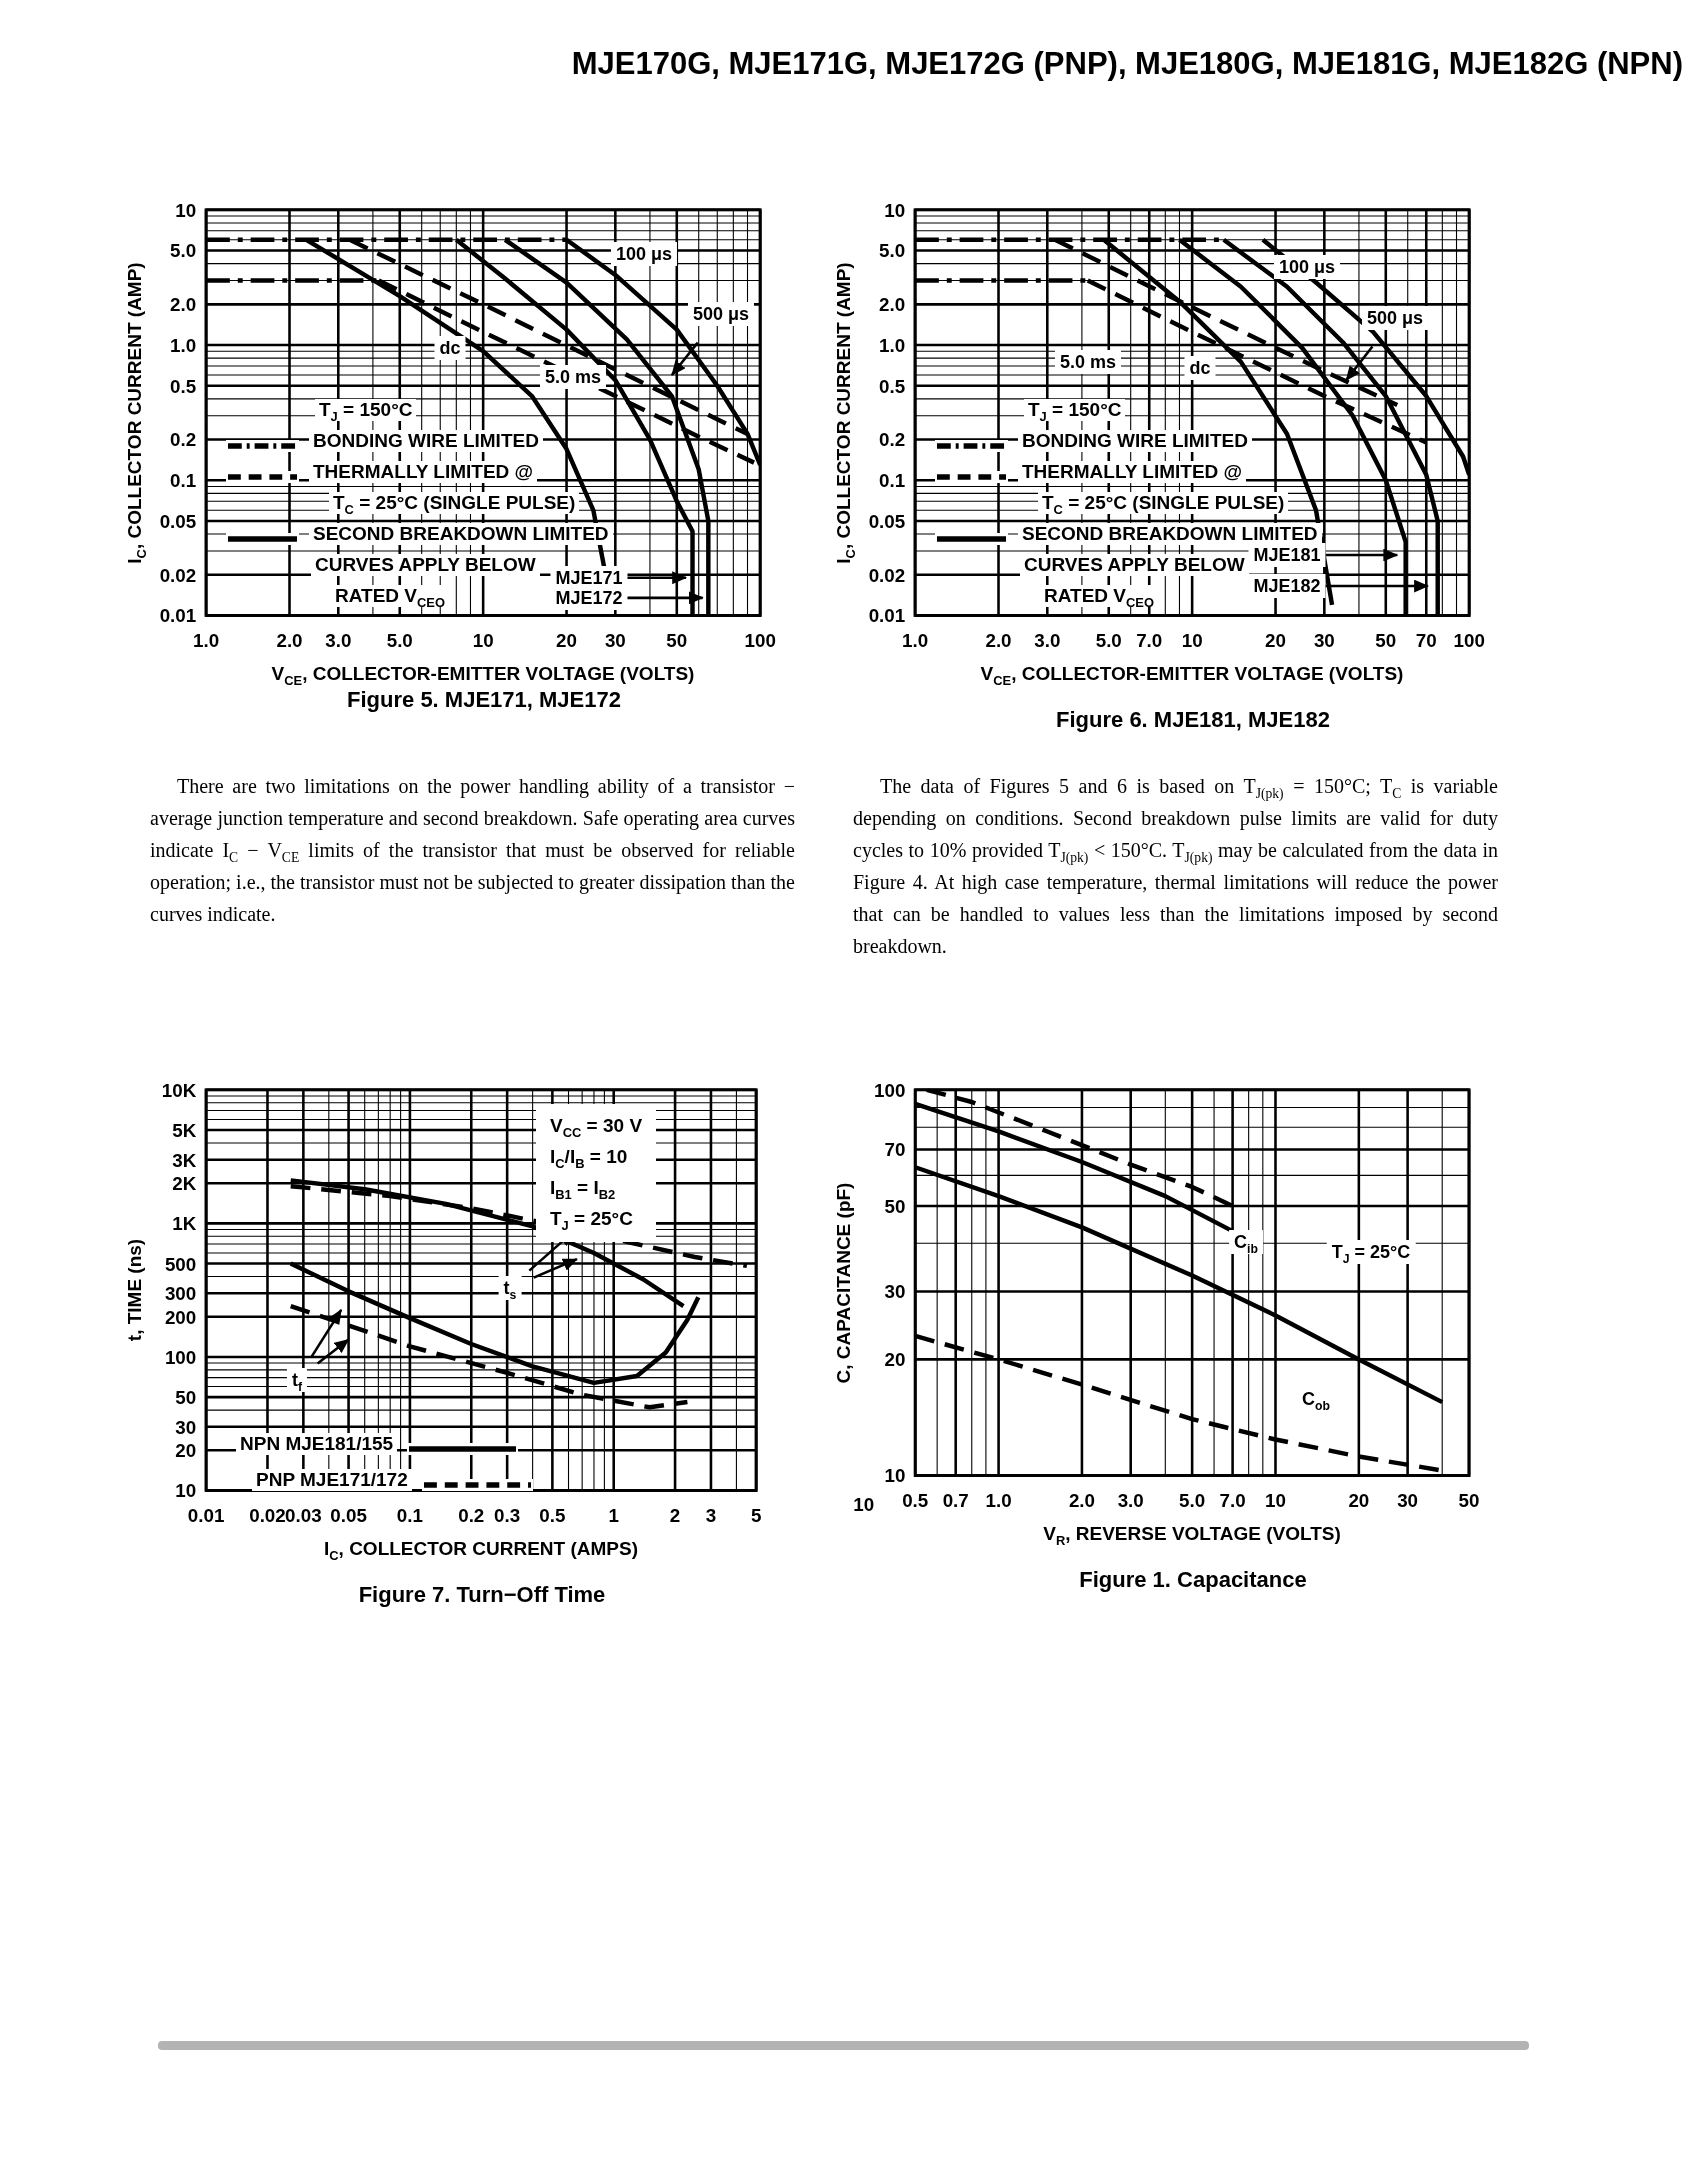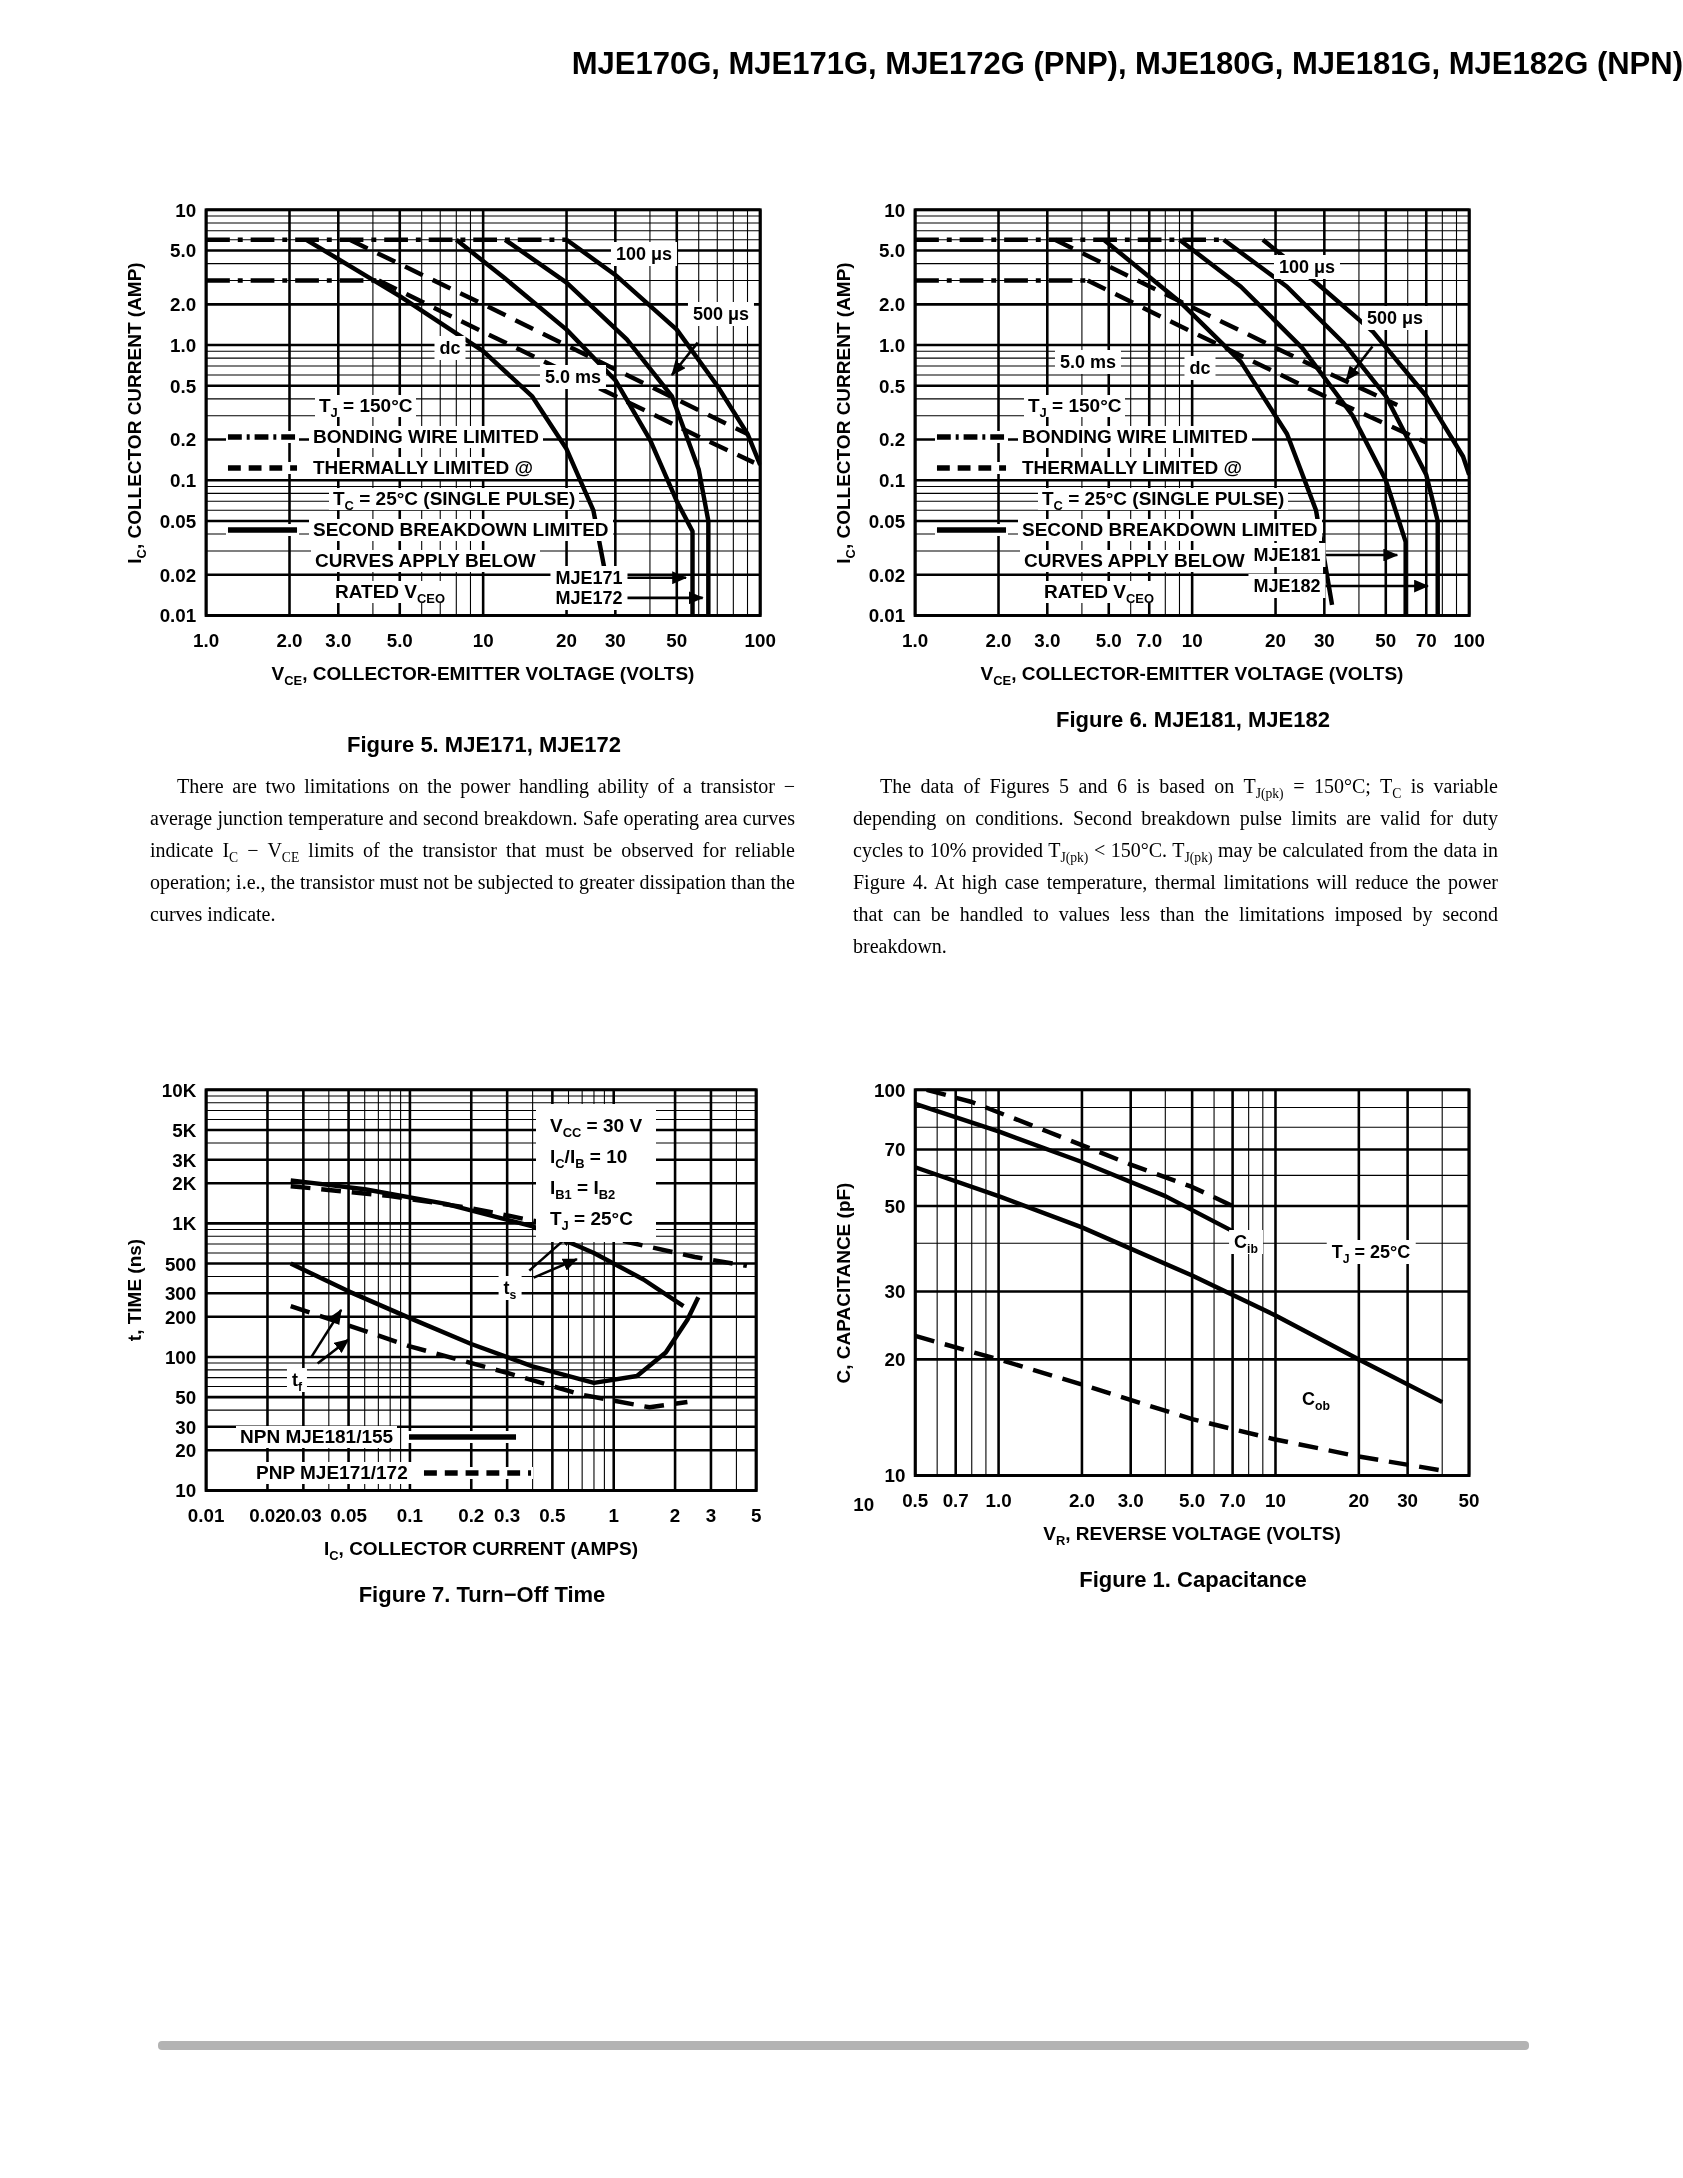--- a/index.html
+++ b/index.html
@@ -14,21 +14,21 @@
   .chart-host svg text{font:bold 19px "Liberation Sans",sans-serif;fill:#000;}
   .xtitle{position:absolute;text-align:center;font-size:19px;font-weight:bold;white-space:nowrap;}
   .ytitle{position:absolute;font-size:19px;font-weight:bold;white-space:nowrap;}
   .caption{position:absolute;text-align:center;font-size:22px;font-weight:bold;}
   .para{position:absolute;width:645px;font-family:"Liberation Serif",serif;
         font-size:20px;line-height:1.6;text-align:justify;text-indent:27px;}
   sub{font-size:68%;line-height:0;}
   .plot-label{position:absolute;transform:translate(-50%,-50%);background:#fff;
         padding:0 5px;font:bold 18px "Liberation Sans",sans-serif;white-space:nowrap;line-height:24px;}
   .legend{position:absolute;}
-  .legend-row{display:flex;align-items:center;}
+  .legend-row{display:flex;align-items:flex-end;}
   .legend-text{background:#fff;padding:0 4px;font:bold 19px "Liberation Sans",sans-serif;white-space:nowrap;}
   .legend-swatch{background:#fff;display:inline-block;line-height:0;}
   .note-box{position:absolute;background:#fff;padding:6px 14px 8px 14px;
         font:bold 19px "Liberation Sans",sans-serif;line-height:31px;white-space:nowrap;}
   .divider{position:absolute;height:9px;border-radius:4px;}
 </style>
 </head>
 <body>
 
 <div class="page">
@@ -153,21 +153,21 @@
             <span style="display: inline-block; width: 73px;"></span>
             <span class="legend-text" style="margin-left: 12px;">CURVES APPLY BELOW</span>
           </div>
           <div class="legend-row" style="height: 31px;">
             <span style="display: inline-block; width: 73px;"></span>
             <span class="legend-text" style="margin-left: 32px;">RATED V<sub>CEO</sub></span>
           </div>
         </div></div>
     <div class="ytitle" style="left: 16px; top: 219px; transform: translate(-50%, -50%) rotate(-90deg);">I<sub>C</sub>, COLLECTOR CURRENT (AMP)</div>
     <div class="xtitle" style="left: 87px; width: 554px; top: 469px;">V<sub>CE</sub>, COLLECTOR-EMITTER VOLTAGE (VOLTS)</div>
-    <div class="caption" style="left: 48px; width: 634px; top: 538px;">Figure 5. MJE171, MJE172</div>
+    <div class="caption" style="left: 48px; width: 634px; top: 493px;">Figure 5. MJE171, MJE172</div>
   </div>
 
   <div class="fig" style="left: 828px; top: 194px; width: 663px; height: 562px;">
     <div class="chart-host" id="host-fig6" style="width: 663px; height: 467px;"><svg width="663" height="467" viewBox="0 0 670 472">
           <line x1="88" y1="16" x2="88" y2="426" stroke="#000" stroke-width="2.6"></line>
           <line x1="172.28839878591475" y1="16" x2="172.28839878591475" y2="426" stroke="#000" stroke-width="2.6"></line>
           <line x1="221.59395132150547" y1="16" x2="221.59395132150547" y2="426" stroke="#000" stroke-width="2.6"></line>
           <line x1="256.5767975718295" y1="16" x2="256.5767975718295" y2="426" stroke="#000" stroke-width="1.1"></line>
           <line x1="283.71160121408525" y1="16" x2="283.71160121408525" y2="426" stroke="#000" stroke-width="2.6"></line>
           <line x1="305.8823501074202" y1="16" x2="305.8823501074202" y2="426" stroke="#000" stroke-width="1.1"></line>

